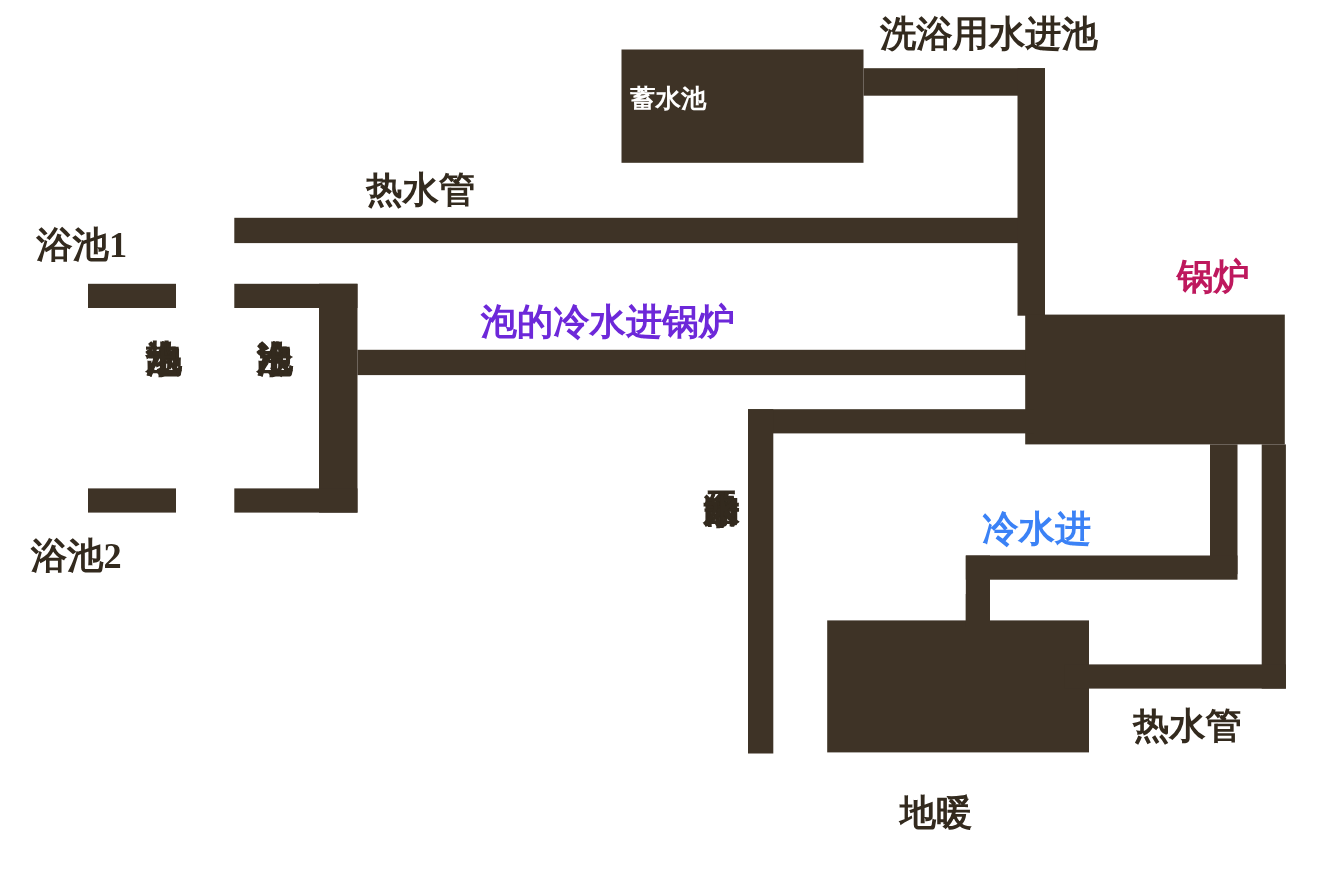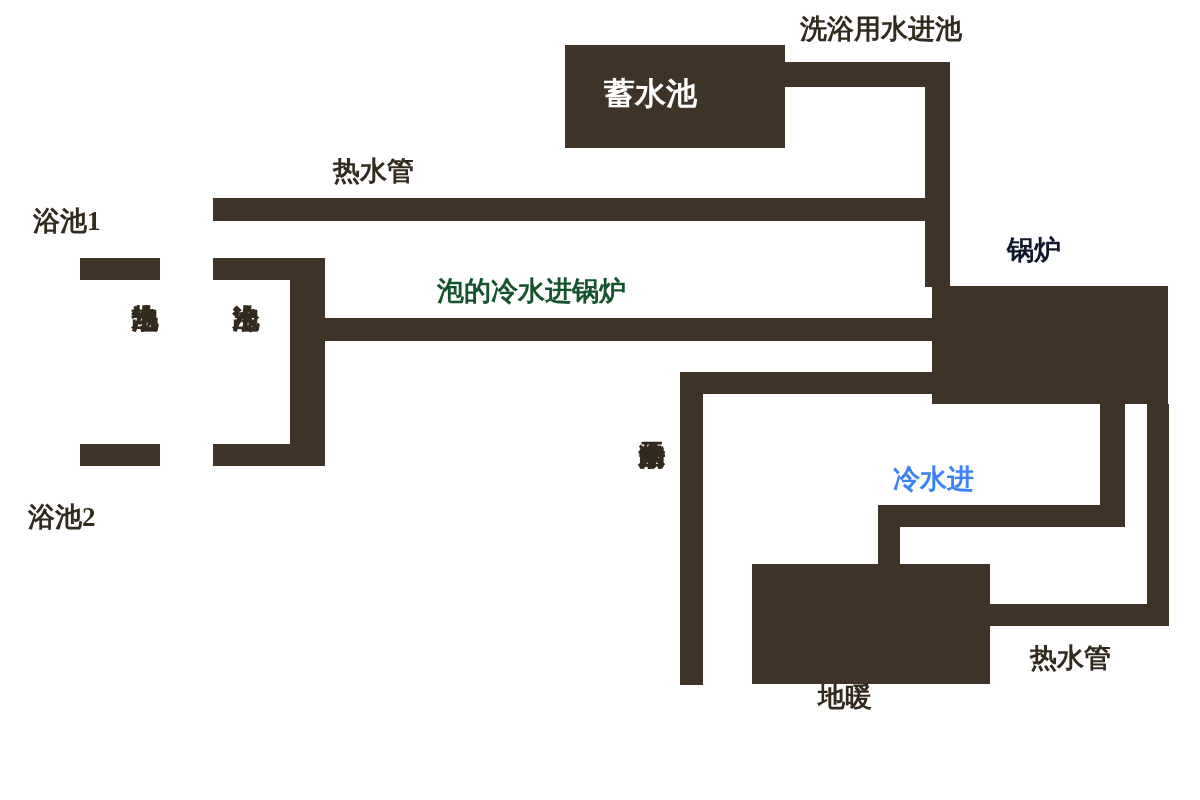--- a/index.html
+++ b/index.html
@@ -19,21 +19,21 @@
     overflow: hidden;
   }
   .pipe {
     position: absolute;
     background: #3e3326;
   }
   .label {
     position: absolute;
     color: #332a1e;
     font-weight: bold;
-    font-size: 27px;
+    font-size: 33px;
     line-height: 1;
     white-space: nowrap;
     letter-spacing: 0px;
     font-family: "Liberation Serif", "DejaVu Serif", serif;
   }
   .label.on-dark {
     color: #ffffff;
   }
   .label.vertical {
     writing-mode: vertical-rl;
@@ -79,37 +79,37 @@
   <div class="pipe" style="left: 878px; top: 598px; width: 112px; height: 22px; background: rgb(62, 51, 38);"></div>
 
   <div class="pipe" style="left: 752px; top: 564px; width: 238px; height: 120px; background: rgb(62, 51, 38);"></div>
 
   <div class="pipe" style="left: 878px; top: 540px; width: 22px; height: 30px; background: rgb(62, 51, 38);"></div>
 
   <div class="pipe" style="left: 968px; top: 604px; width: 201px; height: 22px; background: rgb(62, 51, 38);"></div>
 
   <div class="label" style="left: 33px; top: 208px; color: rgb(51, 42, 30);">浴池1</div>
 
-  <div class="label" style="left: 28px; top: 504px; color: rgb(51, 42, 30);">浴池2</div>
+  <div class="label" style="left: 28px; top: 490px; color: rgb(51, 42, 30);">浴池2</div>
 
   <div class="label" style="left: 333px; top: 158px; color: rgb(51, 42, 30);">热水管</div>
 
   <div class="label vertical" style="left: 131px; top: 283px; color: rgb(51, 42, 30);">泡池热水出</div>
 
   <div class="label vertical" style="left: 232px; top: 283px; color: rgb(51, 42, 30);">泡池冷水出</div>
 
-  <div class="label" style="left: 437px; top: 278px; color: #14532d;">泡的冷水进锅炉</div>
+  <div class="label" style="left: 437px; top: 278px; color: #6d28d9;">泡的冷水进锅炉</div>
 
-  <div class="label on-dark" style="left: 604px; top: 78px; font-size: 31px; color: rgb(255, 255, 255);">蓄水池</div>
+  <div class="label on-dark" style="left: 573px; top: 78px; font-size: 23px; color: rgb(255, 255, 255);">蓄水池</div>
 
   <div class="label" style="left: 800px; top: 16px; color: rgb(51, 42, 30);">洗浴用水进池</div>
 
-  <div class="label" style="left: 1007px; top: 237px; color: #0f172a;">锅炉</div>
+  <div class="label" style="left: 1070px; top: 237px; color: #be185d;">锅炉</div>
 
   <div class="label vertical" style="left: 638px; top: 420px; color: rgb(51, 42, 30);">干净的自来水</div>
 
   <div class="label" style="left: 893px; top: 466px; color: #3b82f6;">冷水进</div>
 
-  <div class="label" style="left: 818px; top: 684px; color: rgb(51, 42, 30);">地暖</div>
+  <div class="label" style="left: 818px; top: 724px; color: rgb(51, 42, 30);">地暖</div>
 
   <div class="label" style="left: 1030px; top: 645px; color: rgb(51, 42, 30);">热水管</div>
 
 </div>
 
 </body></html>

